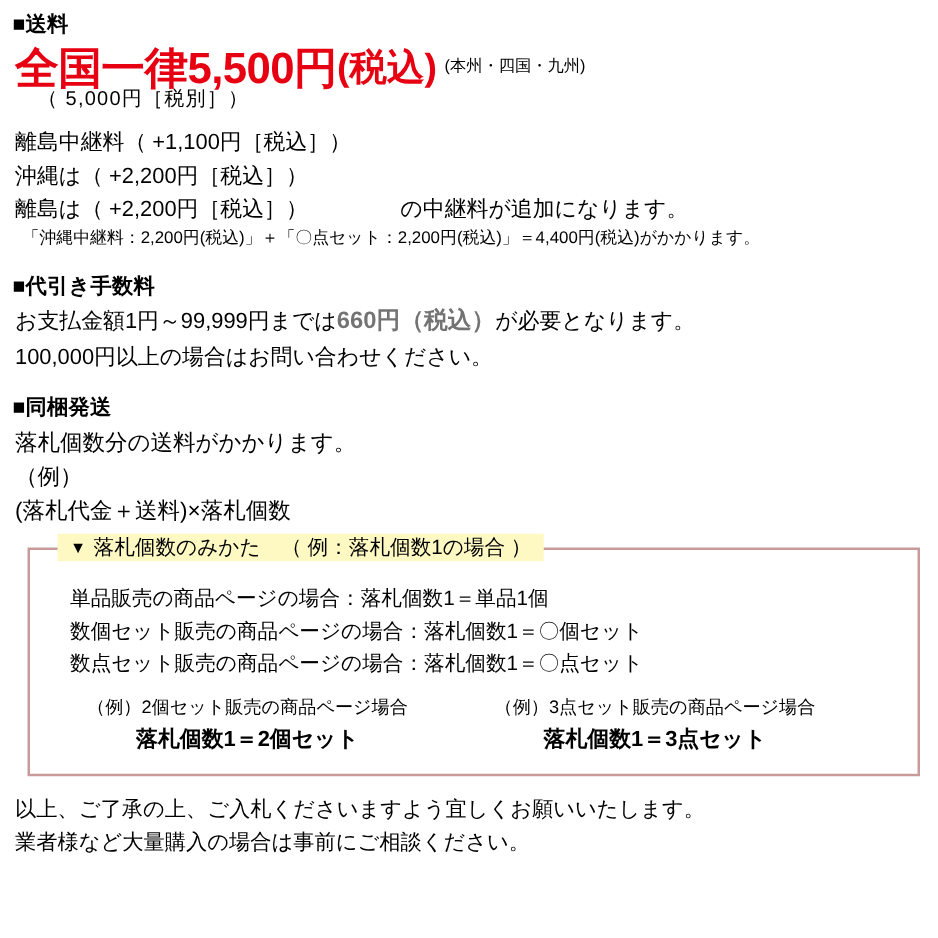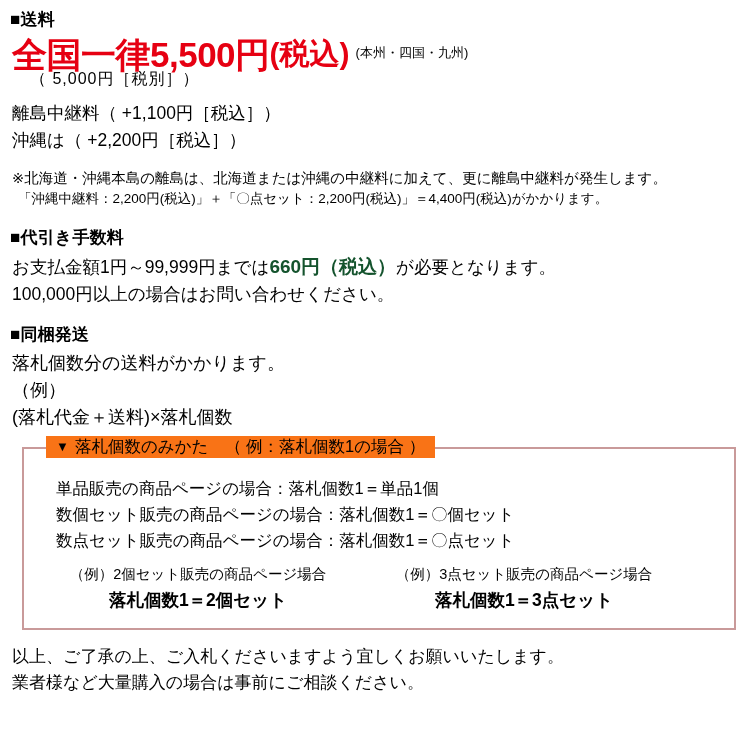--- a/index.html
+++ b/index.html
@@ -79,42 +79,42 @@
   
   .block {
     margin-top: 18px;
   }
   .body-line {
     font-size: 17.5px;
     line-height: 1.5;
     margin-left: 4px;
   }
   .red-inline {
-    color: #14532d;
+    color: #737373;
     font-weight: bold;
     font-size: 19px;
   }
   
   .small-line {
     font-size: 18px;
     line-height: 1.5;
     margin-left: 4px;
   }
   
   .frame {
     position: relative;
     margin: 16px 6px 0 14px;
     border: 2px solid #c99a9a;
     padding: 26px 14px 16px 14px;
   }
   .frame-title {
     position: absolute;
     top: -13px;
     left: 22px;
-    background: #f97316;
+    background: #fef9c3;
     padding: 0 10px;
     font-size: 16.5px;
     white-space: nowrap;
   }
   .frame-title .tri {
     font-size: 13px;
     margin-right: 6px;
     position: relative;
     top: -1px;
   }
@@ -161,23 +161,25 @@
     <div class="head-row">
       <span class="big-red">全国一律5,500円</span>
       <span class="paren-red">(税込)</span>
       <span class="region-note">(本州・四国・九州)</span>
     </div>
     <div class="tax-excl">（ 5,000円［税別］）</div>
 
     <div class="region-block">
       <div>離島中継料（ +1,100円［税込］）</div>
       <div>沖縄は（ +2,200円［税込］）</div>
-    </div>
-
-    <div class="note-small">※北海道・沖縄本島の離島は、北海道または沖縄の中継料に加えて、更に離島中継料が発生します。</div>
+      <div>
+        <span>離島は（ +2,200円［税込］）</span><span class="tail">の中継料が追加になります。</span>
+      </div>
+    </div>
+
     <div class="note-smaller" style="margin-top:0">「沖縄中継料：2,200円(税込)」＋「〇点セット：2,200円(税込)」＝4,400円(税込)がかかります。</div>
   </div>
 
   <div class="block">
     <div class="section-head">■代引き手数料</div>
     <div class="body-line">
       <span>お支払金額1円～99,999円までは</span><span class="red-inline">660円（税込）</span><span>が必要となります。</span>
     </div>
     <div class="body-line">100,000円以上の場合はお問い合わせください。</div>
   </div>

